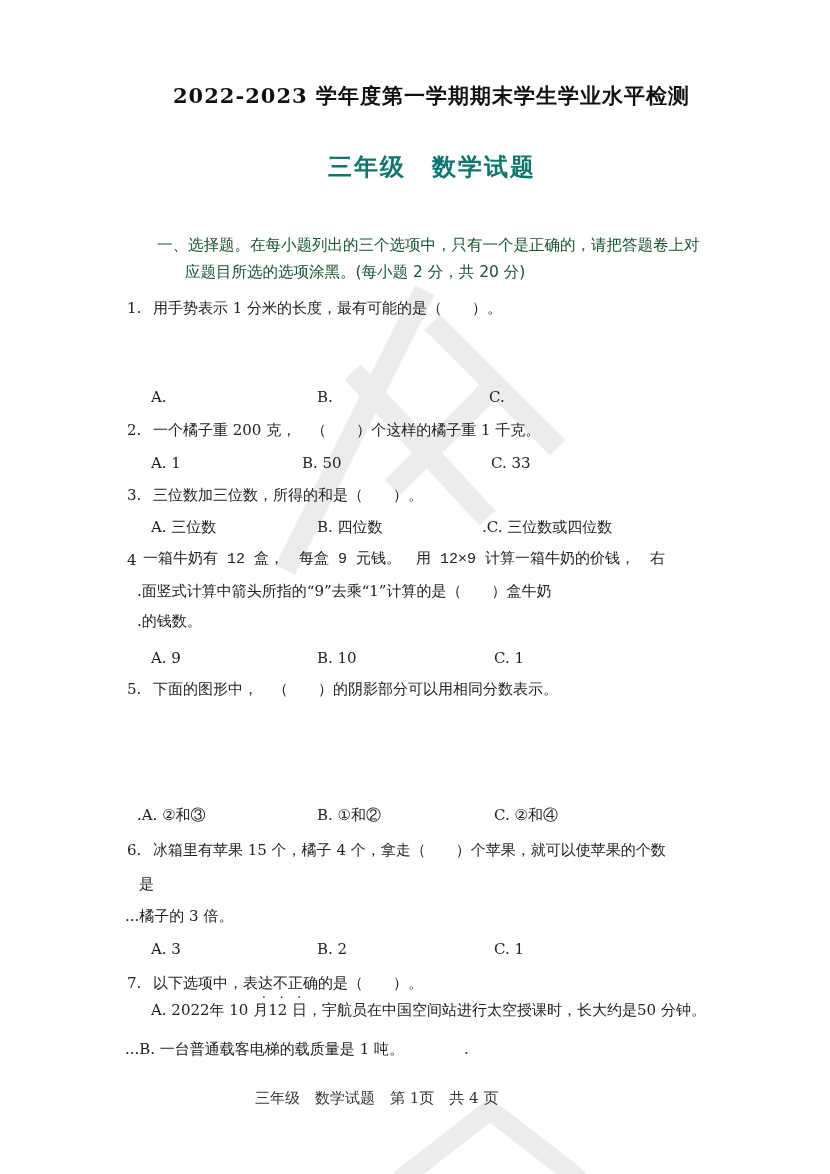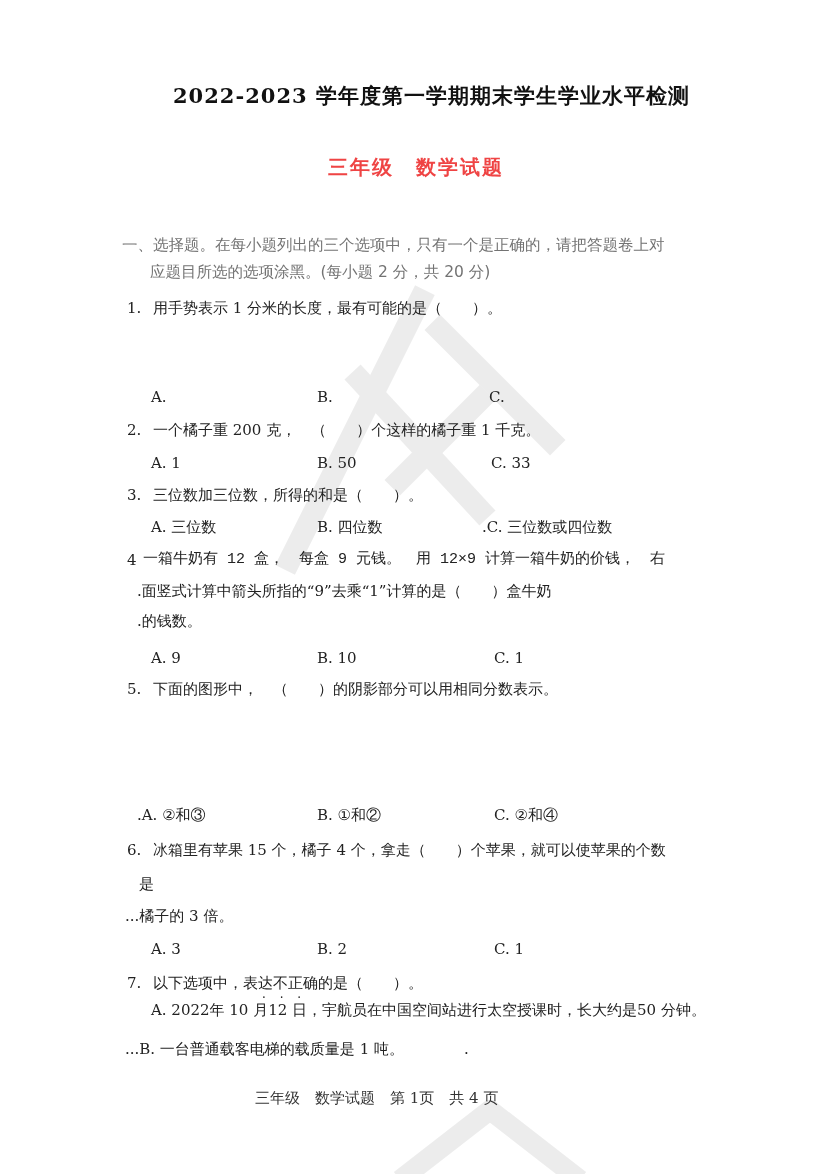--- a/index.html
+++ b/index.html
@@ -1,22 +1,22 @@
 <!DOCTYPE html>
 <html><head>
 <meta charset="utf-8">
 <style>
   html, body { margin: 0; padding: 0; background: #ffffff; }
   body { width: 830px; height: 1174px; position: relative; overflow: hidden;
          font-family: "DejaVu Serif", "Liberation Serif", serif; color: #1a1a1a; }
   .page { position: absolute; left: 0; top: 0; width: 714px; height: 1174px; background: #fff; }
   .line { position: absolute; white-space: nowrap; font-size: 15px; line-height: 20px; color: #222; }
   .title { font-size: 21px; font-weight: bold; color: #111; letter-spacing: 1px; }
-  .subtitle { font-size: 20px; font-weight: bold; color: #ef4444; letter-spacing: 2px; }
-  .section { font-family: "DejaVu Sans", "Liberation Sans", sans-serif; font-size: 15.5px; color: #737373; }
+  .subtitle { font-size: 24px; font-weight: bold; color: #0f766e; letter-spacing: 2px; }
+  .section { font-family: "DejaVu Sans", "Liberation Sans", sans-serif; font-size: 15.5px; color: #14532d; margin-left: 35px; }
   .opt { position: absolute; white-space: nowrap; font-size: 15px; line-height: 20px; color: #222; }
   .footer { font-size: 15px; color: #333; }
   .dots { position: absolute; font-size: 12px; line-height: 8px; color: #222; letter-spacing: 5px; }
   .watermark { position: absolute; pointer-events: none; opacity: 0.07; }
 </style>
 </head>
 <body>
 
 <div class="page">
 
@@ -40,21 +40,21 @@
 
   <div class="line" style="left:127px; top:298px;">1.</div>
   <div class="line" style="left:153px; top:298px;">用手势表示 1 分米的长度，最有可能的是（　　）。</div>
   <div class="opt" style="left:151px; top:387px;">A.</div>
   <div class="opt" style="left:317px; top:387px;">B.</div>
   <div class="opt" style="left:489px; top:387px;">C.</div>
 
   <div class="line" style="left:127px; top:420px;">2.</div>
   <div class="line" style="left:153px; top:420px;">一个橘子重 200 克，　（　　）个这样的橘子重 1 千克。</div>
   <div class="opt" style="left:151px; top:453px;">A.  1</div>
-  <div class="opt" style="left:317px; top:453px;">B.  50</div>
+  <div class="opt" style="left:302px; top:453px;">B.  50</div>
   <div class="opt" style="left:491px; top:453px;">C.  33</div>
 
   <div class="line" style="left:127px; top:485px;">3.</div>
   <div class="line" style="left:153px; top:485px;">三位数加三位数，所得的和是（　　）。</div>
   <div class="opt" style="left:151px; top:517px;">A.  三位数</div>
   <div class="opt" style="left:317px; top:517px;">B.  四位数</div>
   <div class="opt" style="left:482px; top:517px;">.C.  三位数或四位数</div>
 
   <div class="line" style="left:127px; top:550px;">4</div>
   <div class="line" style="left:143px; top:550px;font-family:Liberation Mono, monospace;">一箱牛奶有 12 盒，　每盒 9 元钱。　用 12×9 计算一箱牛奶的价钱，　右</div>

